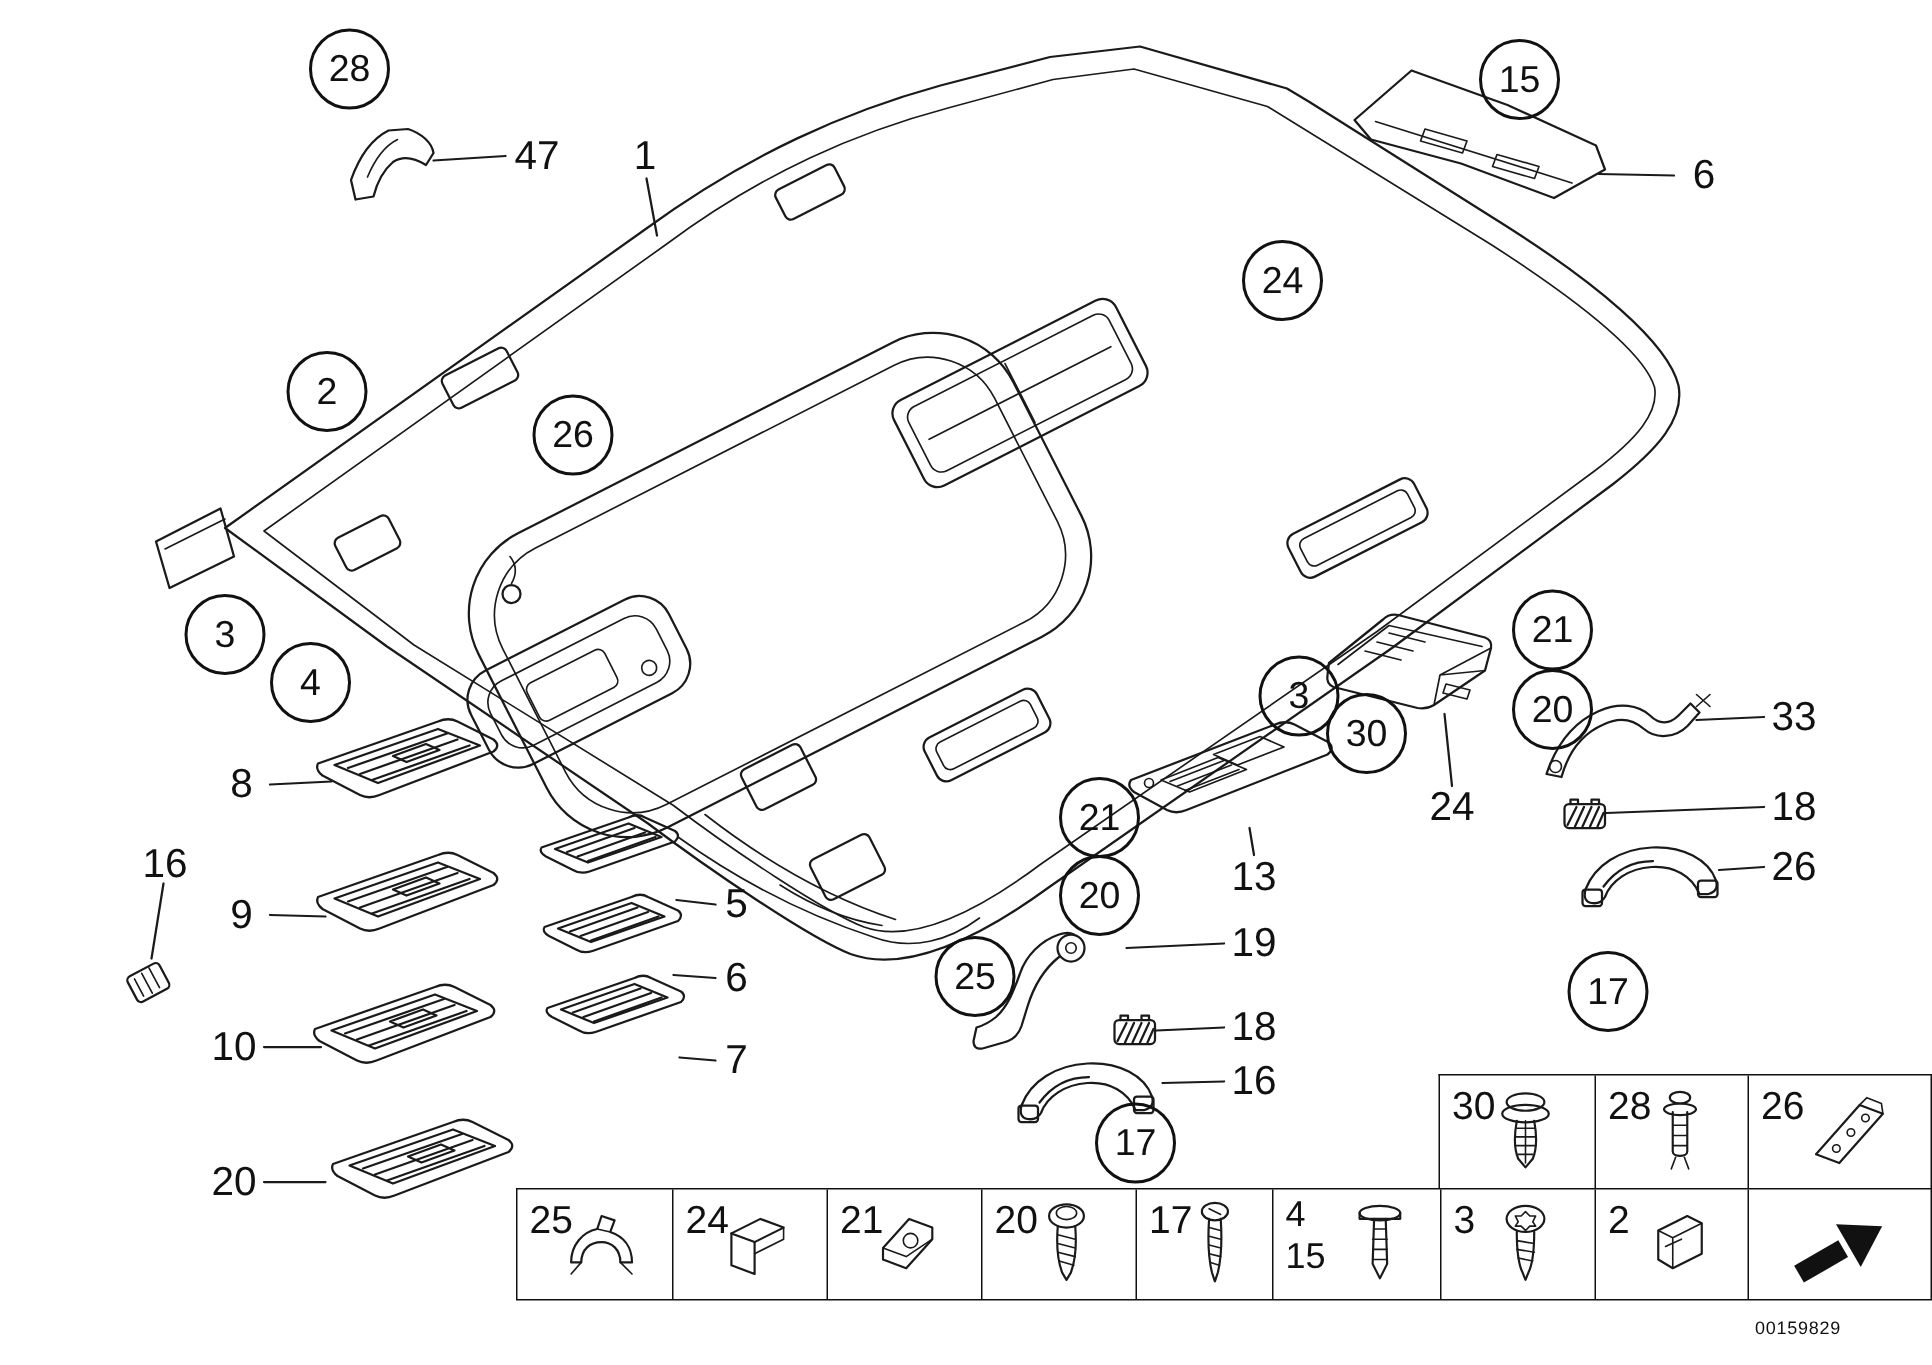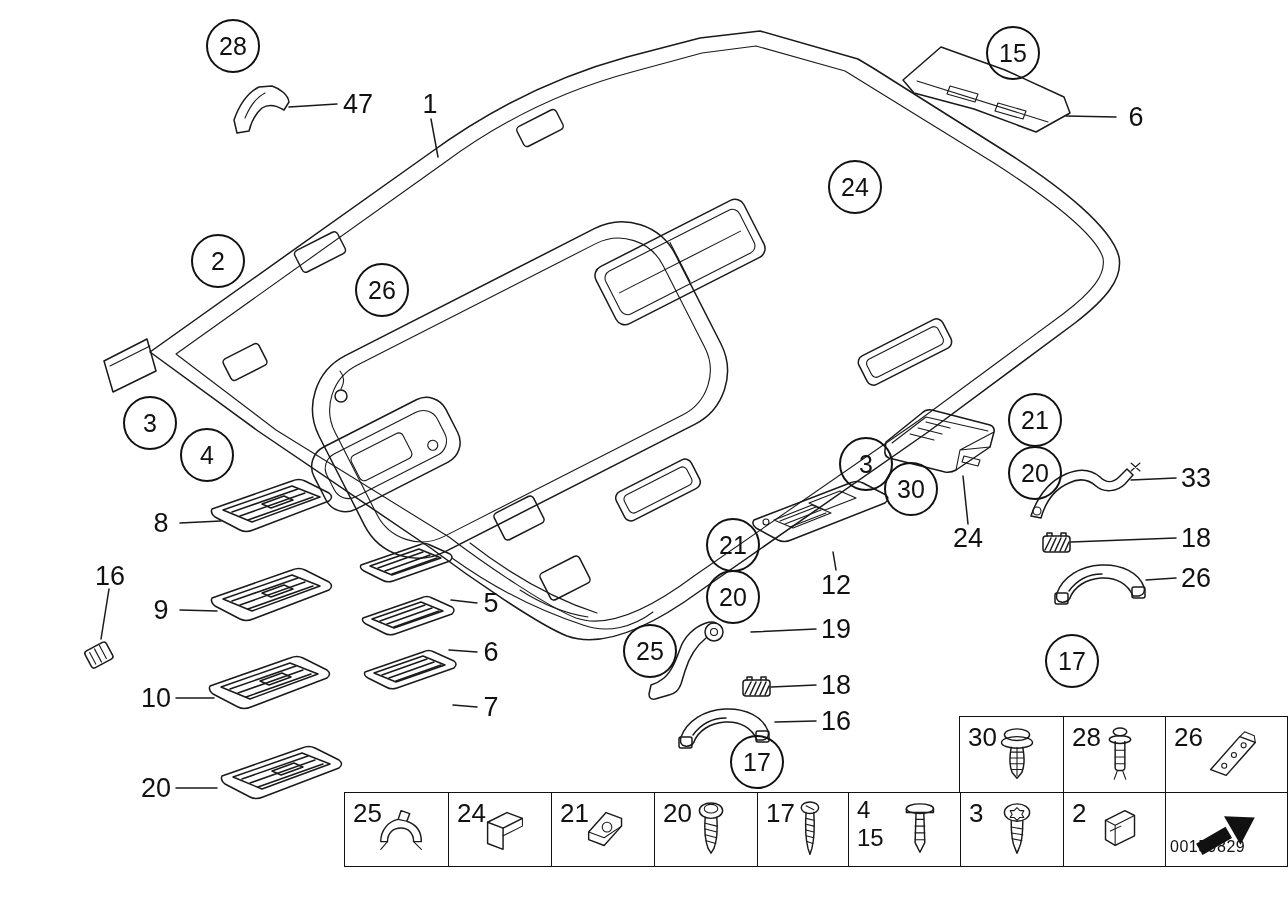--- a/index.html
+++ b/index.html
@@ -15,21 +15,21 @@
   .legend-top,.legend-bottom{position:absolute;display:flex;border:1.7px solid #111;
            box-sizing:border-box;background:#fff;z-index:2}
   .legend-top{left:959px;top:716px;width:329px;height:78px;border-bottom:none}
   .legend-bottom{left:344px;top:792px;width:944px;height:75px}
   .cell{position:relative;box-sizing:border-box;border-left:1.7px solid #111;height:100%;cursor:pointer}
   .cell:first-child{border-left:none}
   .cellnum{position:absolute;left:8px;top:5px;font-size:26px;font-weight:500;z-index:1}
   .cellnum.two{font-size:24px;top:3px}
   .cellnum.two span{display:block;line-height:1.15}
   .cicon{position:absolute;left:55%;top:50%;transform:translate(-50%,-50%)}
-  .docnum{position:absolute;left:1170px;top:838px;font-size:16px;letter-spacing:.5px;z-index:2}
+  .docnum{position:absolute;left:1170px;top:878px;font-size:12px;letter-spacing:.5px;z-index:2}
 </style>
 </head>
 <body>
 
 <div class="stage">
 
   <svg class="art" width="1288" height="910" viewBox="0 0 1288 910">
     <defs>
       <g id="trayL">
         <path d="M2,31 L82,3 Q89,0 95,3 L119,15 Q124,19 119,23 L43,52 Q36,55 30,52 L5,39 Q0,35 2,31 Z"></path>
@@ -198,21 +198,21 @@
   <div class="co" style="left:161px;top:610px">9</div>
   <div class="co" style="left:491px;top:603px">5</div>
   <div class="co" style="left:491px;top:652px">6</div>
   <div class="co" style="left:156px;top:698px">10</div>
   <div class="co" style="left:491px;top:707px">7</div>
   <div class="co" style="left:156px;top:788px">20</div>
   <div class="co" style="left:968px;top:538px">24</div>
   <div class="co" style="left:1196px;top:478px">33</div>
   <div class="co" style="left:1196px;top:538px">18</div>
   <div class="co" style="left:1196px;top:578px">26</div>
-  <div class="co" style="left:836px;top:585px">12</div>
+  <div class="co" style="left:836px;top:585px">13</div>
   <div class="co" style="left:836px;top:629px">19</div>
   <div class="co" style="left:836px;top:685px">18</div>
   <div class="co" style="left:836px;top:721px">16</div>
 
   <div class="legend-top">
     <div class="cell" style="width:103px">
       <span class="cellnum">30</span>
       <svg class="cicon" width="56" height="62" viewBox="0 0 56 64">
         <g class="ln">
             <ellipse cx="28" cy="10" rx="13" ry="6"></ellipse>

